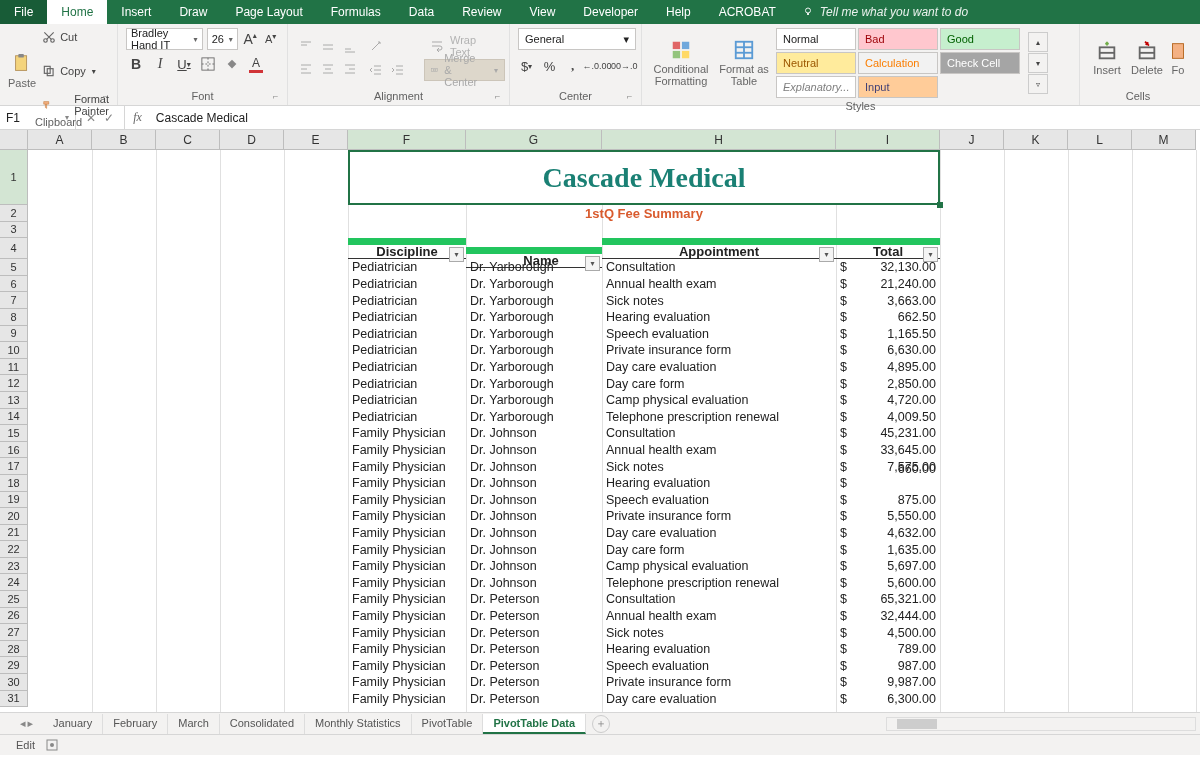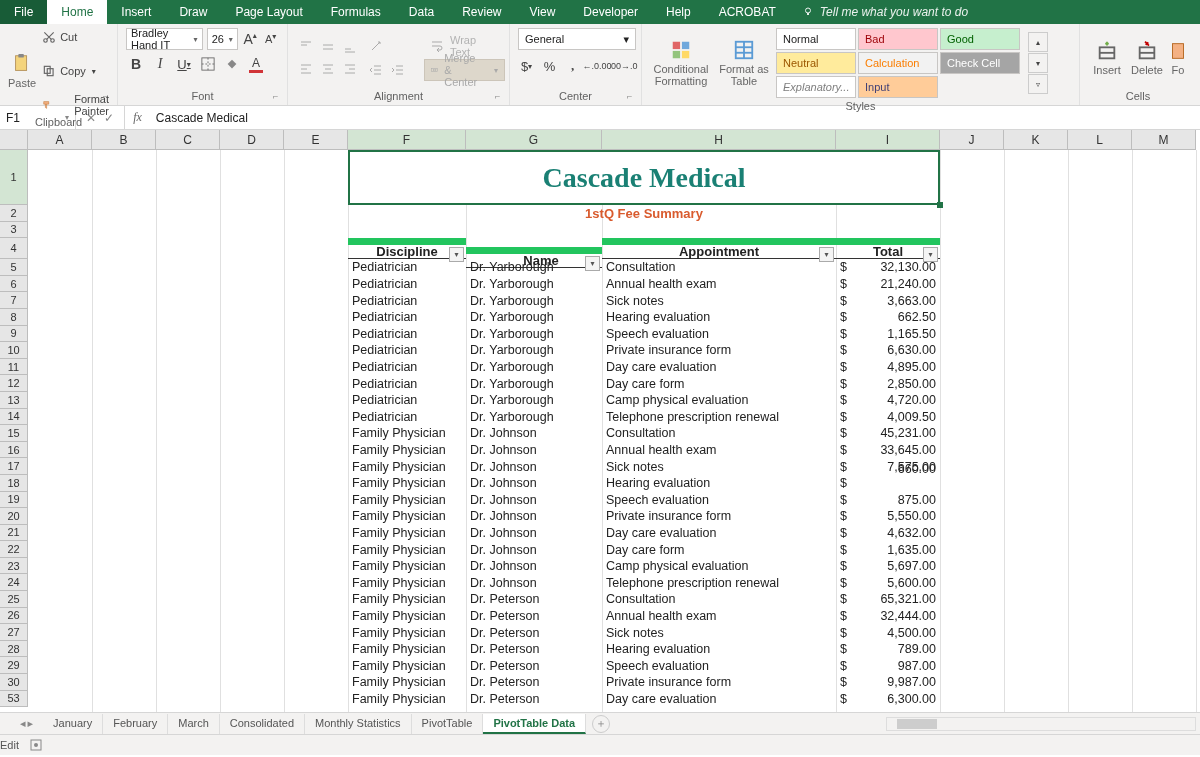--- a/index.html
+++ b/index.html
@@ -99,21 +99,21 @@
 
 .sheetbar { height:22px; background:#f3f2f1; border-top:1px solid #d6d6d6; display:flex; align-items:center; font-size:11px; padding-left:20px; gap:0; }
 .sheetnav { display:flex; gap:2px; color:#888; padding-right:10px; }
 .sheettab { padding:3px 10px; border-right:1px solid #ddd; cursor:pointer; color:#555; }
 .sheettab.active { background:#fff; border-bottom:2px solid #217346; color:#217346; font-weight:600; }
 .addsheet { width:18px;height:18px;border:1px solid #ccc;border-radius:50%;display:flex;align-items:center;justify-content:center;margin-left:6px;cursor:pointer;color:#888;}
 .hscroll { margin-left:auto; width:310px; height:14px; background:#f3f2f1; border:1px solid #ddd; position:relative; margin-right:4px;}
 .hscroll .thumb{position:absolute;left:10px;width:40px;top:1px;bottom:1px;background:#cdcdcd;}
 
 
-.statusbar { height:21px; background:#f3f2f1; border-top:1px solid #d6d6d6; display:flex; align-items:center; font-size:11px; color:#555; padding:0 0; gap:10px; }
+.statusbar { height:21px; background:#f3f2f1; border-top:1px solid #d6d6d6; display:flex; align-items:center; font-size:11px; color:#555; padding:0 16px; gap:10px; }
 </style>
 </head>
 <body>
 
 <div class="menubar">
   <div class="tab file">File</div>
   <div class="tab active">Home</div>
   <div class="tab">Insert</div>
   <div class="tab">Draw</div>
   <div class="tab">Page Layout</div>
@@ -449,21 +449,21 @@
       <div class="rowhead" style="height: 16.6px;">21</div>
       <div class="rowhead" style="height: 16.6px;">22</div>
       <div class="rowhead" style="height: 16.6px;">23</div>
       <div class="rowhead" style="height: 16.6px;">24</div>
       <div class="rowhead" style="height: 16.6px;">25</div>
       <div class="rowhead" style="height: 16.6px;">26</div>
       <div class="rowhead" style="height: 16.6px;">27</div>
       <div class="rowhead" style="height: 16.6px;">28</div>
       <div class="rowhead" style="height: 16.6px;">29</div>
       <div class="rowhead" style="height: 16.6px;">30</div>
-      <div class="rowhead" style="height: 16.6px;">53</div>
+      <div class="rowhead" style="height: 16.6px;">31</div>
     </div>
   <div class="cells" id="cells">
       <div class="gridlines-v" style="left: 64px; height: 600px;"></div>
       <div class="gridlines-v" style="left: 128px; height: 600px;"></div>
       <div class="gridlines-v" style="left: 192px; height: 600px;"></div>
       <div class="gridlines-v" style="left: 256px; height: 600px;"></div>
       <div class="gridlines-v" style="left: 320px; height: 600px;"></div>
       <div class="gridlines-v" style="left: 438px; height: 600px;"></div>
       <div class="gridlines-v" style="left: 574px; height: 600px;"></div>
       <div class="gridlines-v" style="left: 808px; height: 600px;"></div>

